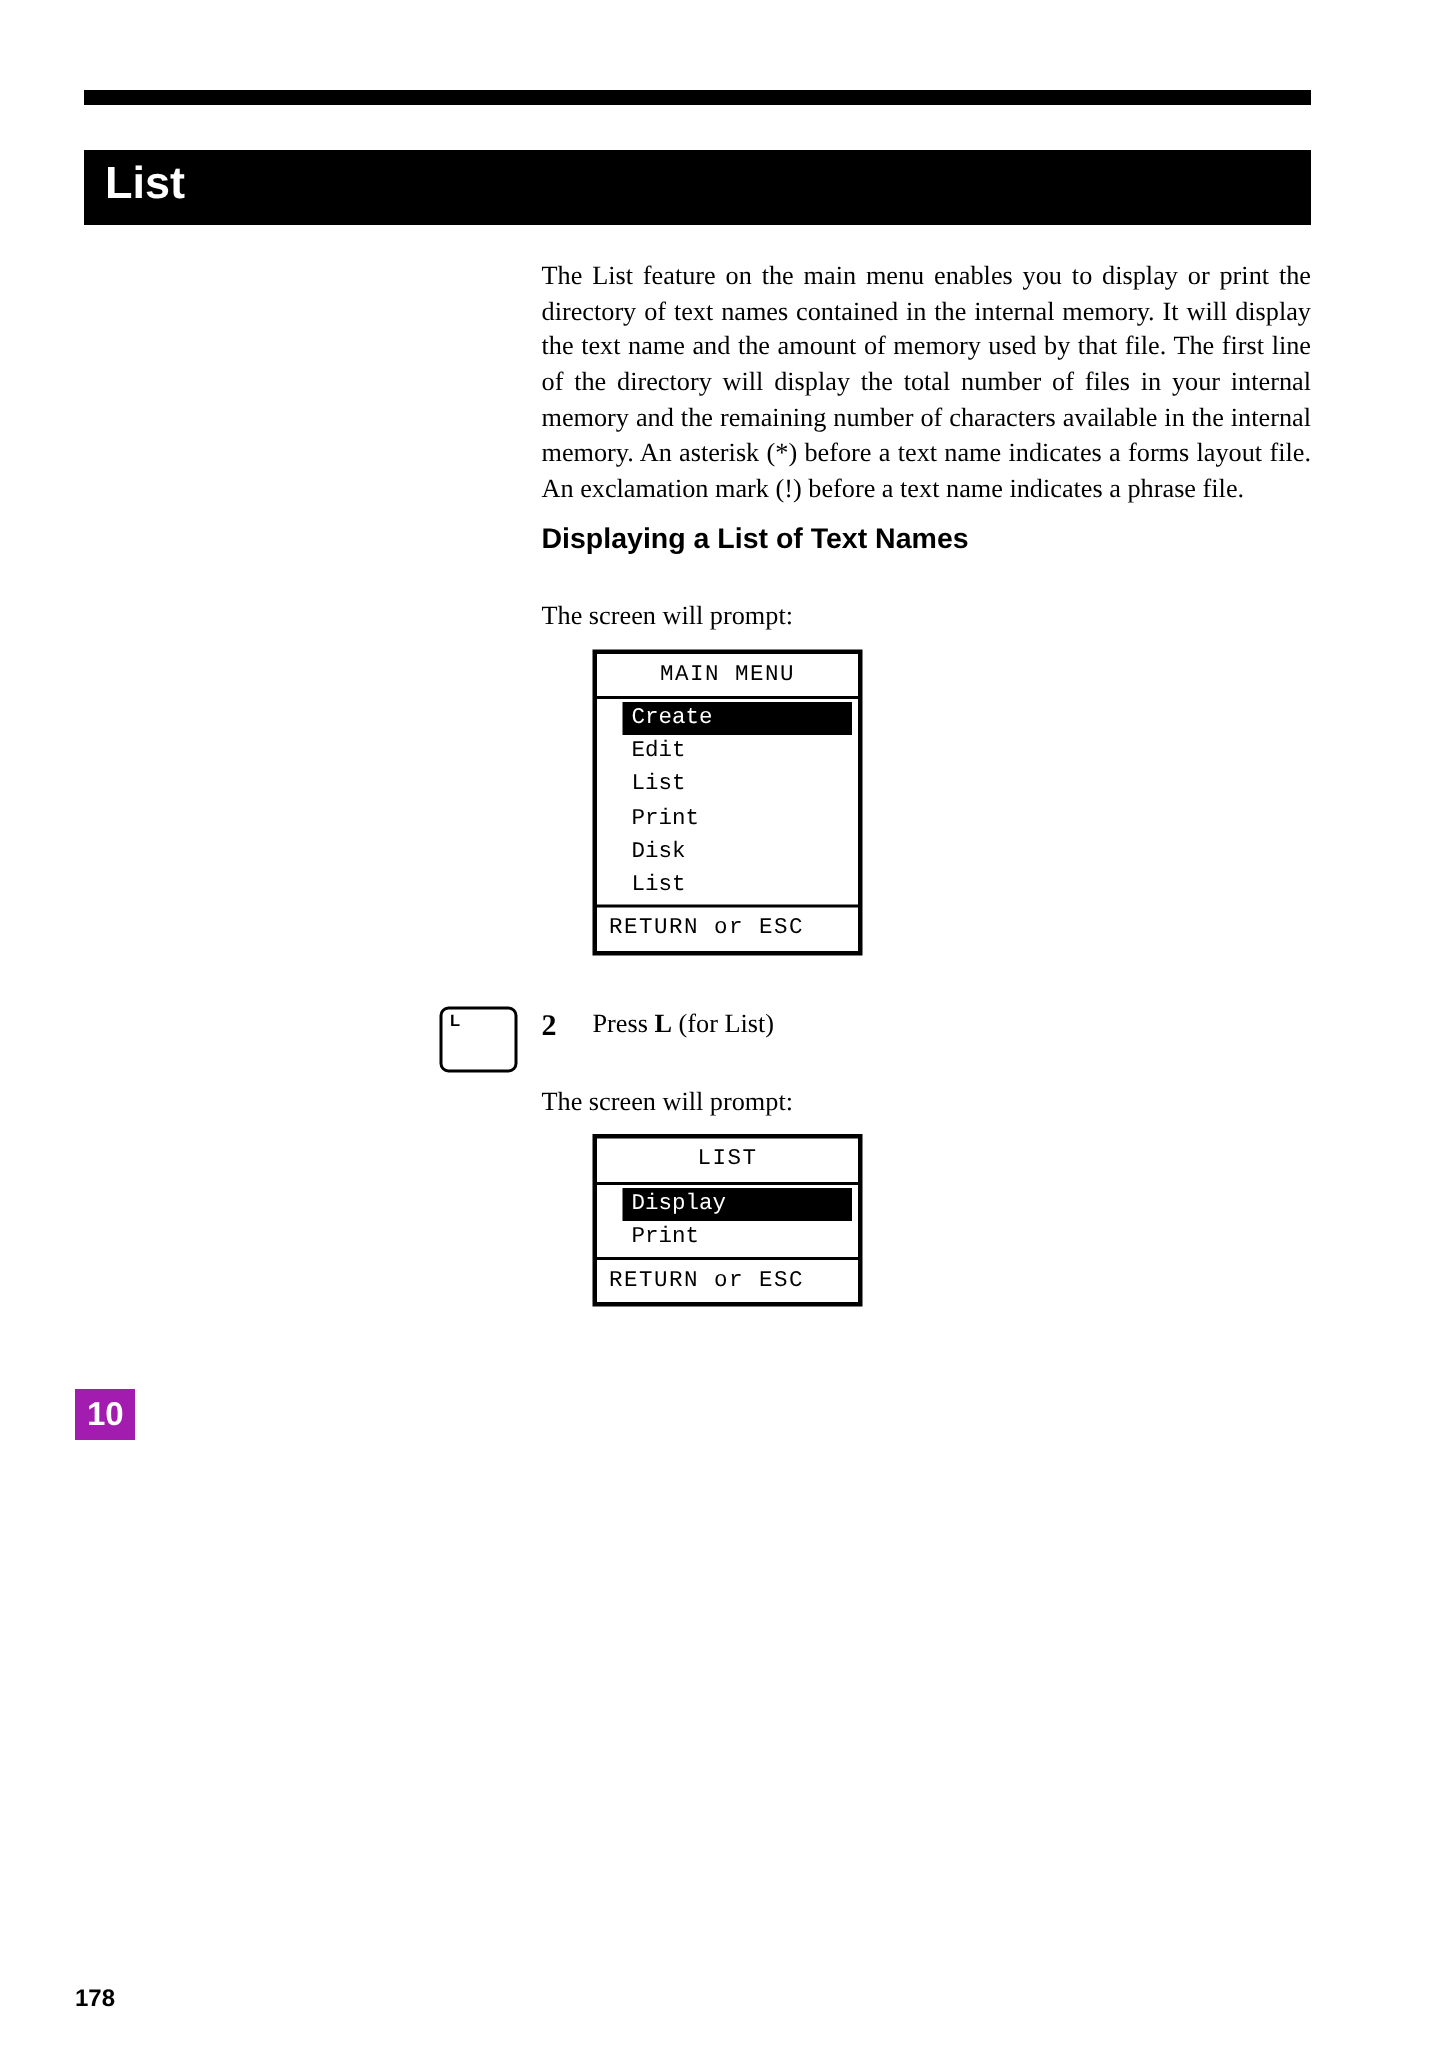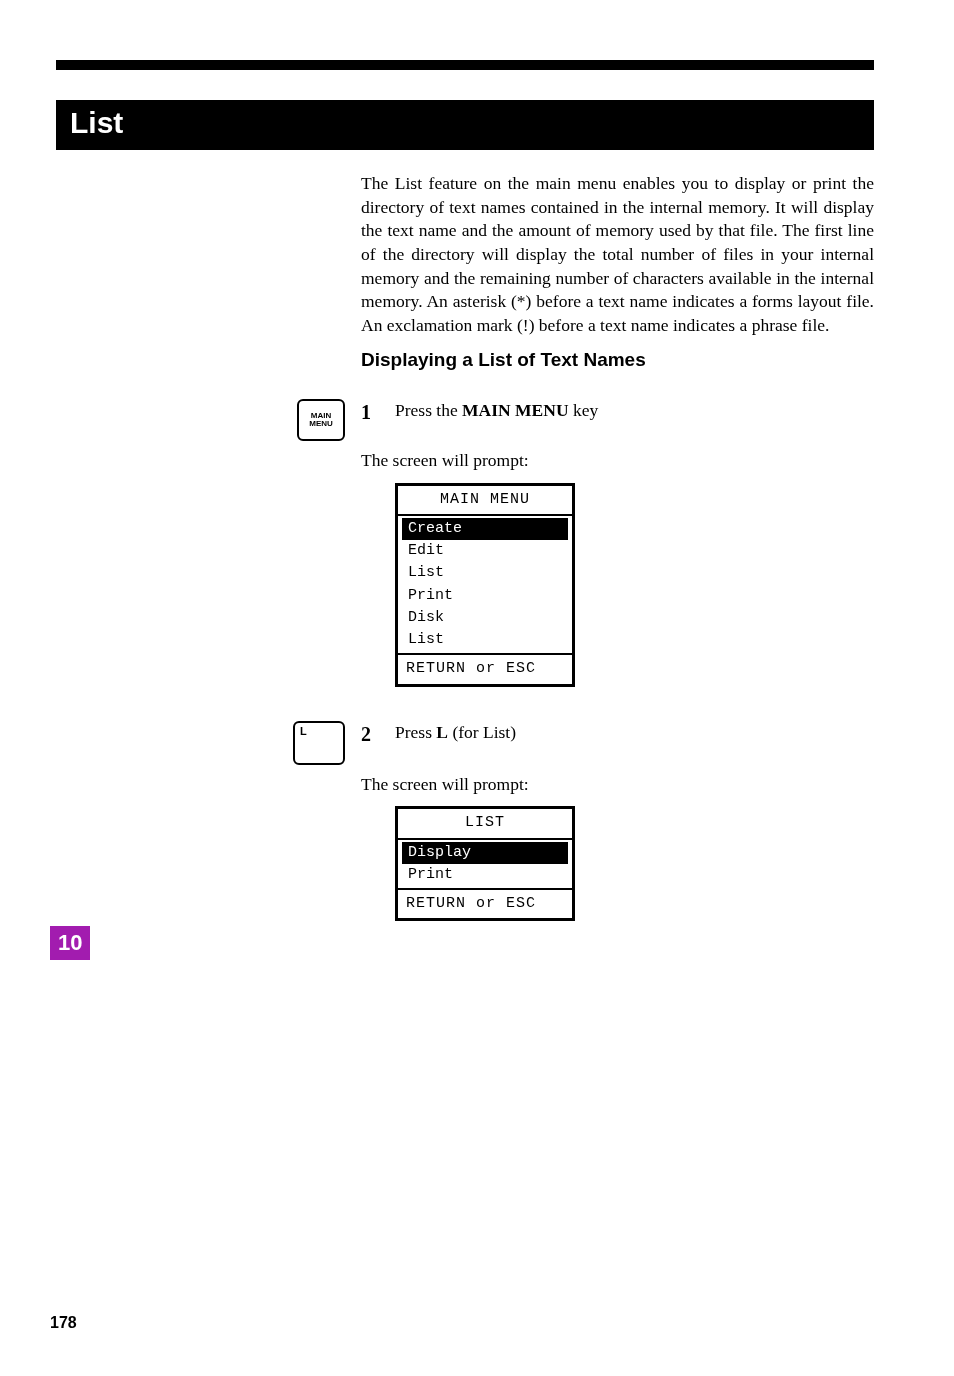--- a/index.html
+++ b/index.html
@@ -123,20 +123,21 @@
     box-sizing: border-box;
   }
   .screen-box .sb-title {
     border-bottom: 2px solid #000;
     text-align: center;
     padding: 4px 6px;
     letter-spacing: 1px;
   }
   .screen-box .sb-body {
     padding: 2px 0;
+    margin-left: 13px;
   }
   .screen-box .sb-item {
     padding: 1px 10px;
   }
   .screen-box .sb-item.selected {
     background: #000;
     color: #fff;
     margin: 0 4px;
     padding: 1px 6px;
   }
@@ -152,21 +153,21 @@
     background: #a21caf;
     color: #fff;
     font-family: Arial, Helvetica, sans-serif;
     font-weight: bold;
     font-size: 22px;
     padding: 4px 8px;
   }
   .page-num {
     position: absolute;
     left: 50px;
-    bottom: 44px;
+    bottom: 34px;
     font-family: Arial, Helvetica, sans-serif;
     font-weight: bold;
     font-size: 16px;
   }
 </style>
 </head>
 <body>
 
 <div class="page">
   <div class="thick-rule"></div>
@@ -174,32 +175,20 @@
 
   <div class="content">
     <div class="left-col"></div>
     <div class="right-col">
 
       <p class="intro">The List feature on the main menu enables you to display or print the directory of text names contained in the internal memory. It will display the text name and the amount of memory used by that file. The first line of the directory will display the total number of files in your internal memory and the remaining number of characters available in the internal memory. An asterisk (*) before a text name indicates a forms layout file. An exclamation mark (!) before a text name indicates a phrase file.</p>
 
       <h2 class="section-heading">Displaying a List of Text Names</h2>
 
       
-      <div class="step-row">
-        <div class="step-icon-cell">
-          <span class="keycap big">
-            <span class="line">MAIN</span>
-            <span class="line">MENU</span>
-          </span>
-        </div>
-        <div class="step-num">1</div>
-        <div class="step-text">
-          <span>Press the </span><span class="b">MAIN MENU</span><span> key</span>
-        </div>
-      </div>
 
       <p class="prompt-note">The screen will prompt:</p>
 
       <div class="screen-box">
         <div class="sb-title">MAIN MENU</div>
         <div class="sb-body">
           <div class="sb-item selected">Create</div>
           <div class="sb-item">Edit</div>
           <div class="sb-item">List</div>
           <div class="sb-item">Print</div>

